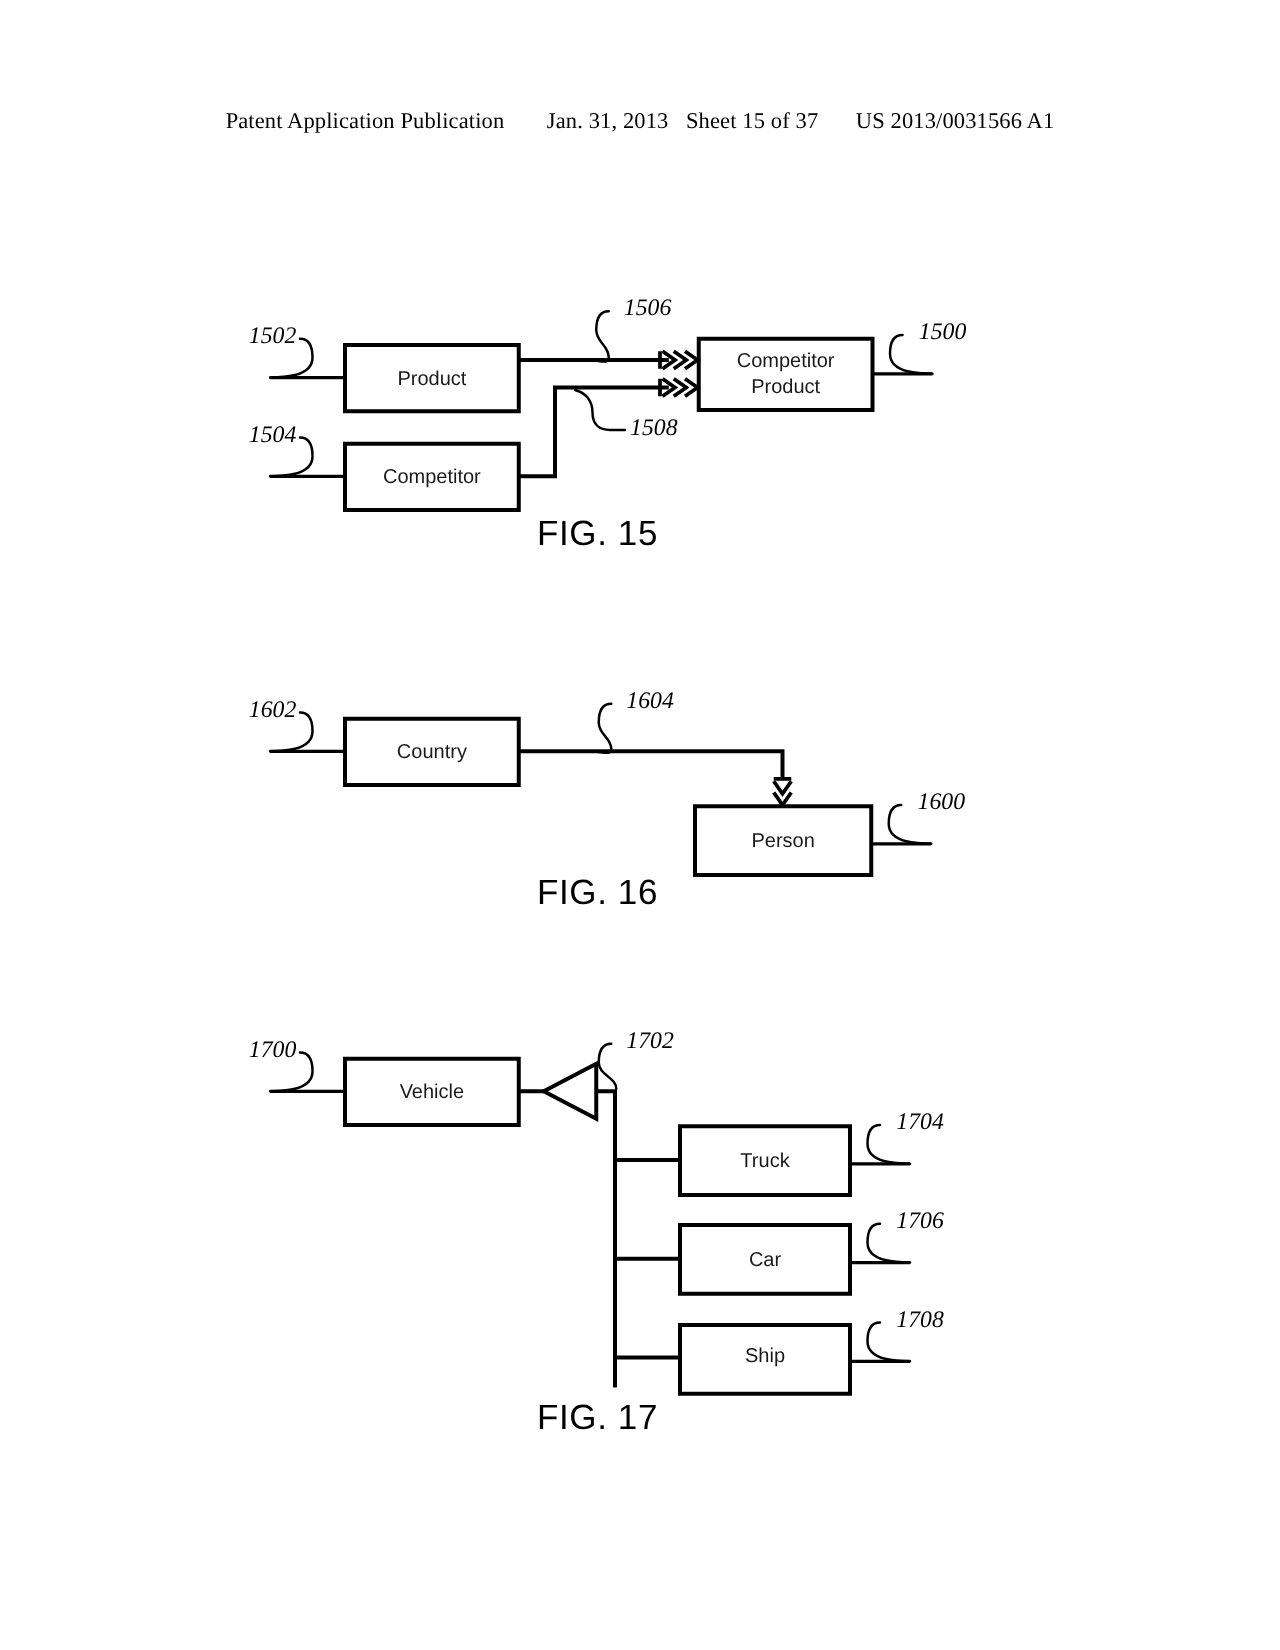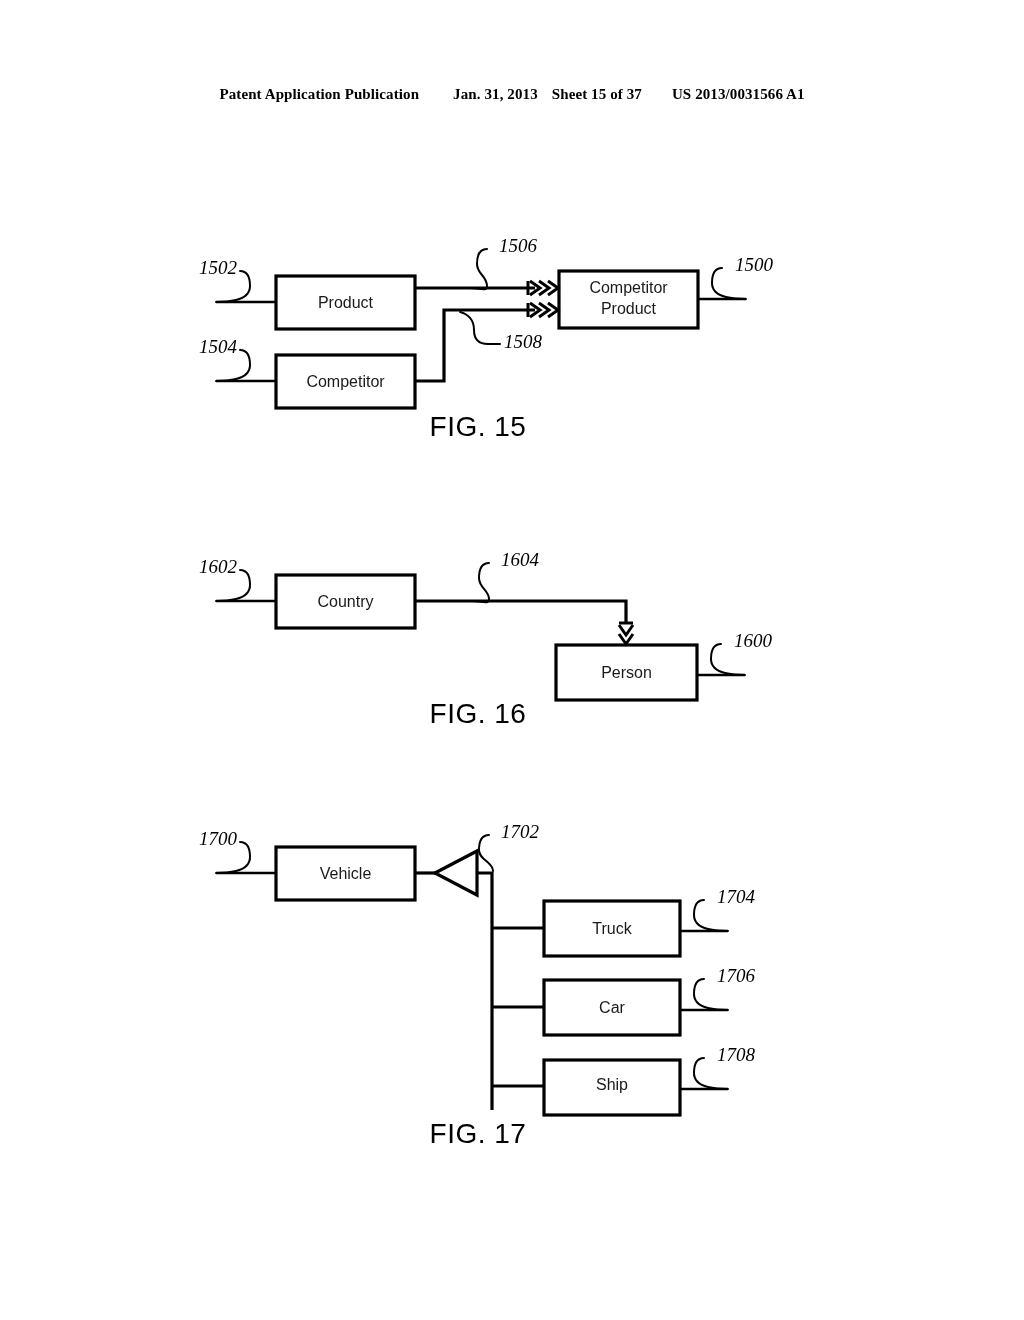--- a/index.html
+++ b/index.html
@@ -19,22 +19,22 @@
     inset: 0;
     background: #ffffff;
   }
   .pub-header {
     position: absolute;
     top: 86px;
     left: 0;
     width: 1024px;
     text-align: center;
     font-family: "Liberation Serif", serif;
-    font-weight: bold;
-    font-size: 15px;
+    font-weight: normal;
+    font-size: 18px;
     color: #000000;
     white-space: nowrap;
     letter-spacing: 0.1px;
   }
   .pub-header span.seg { display: inline-block; }
   .seg-gap-a { width: 34px; display: inline-block; }
   .seg-gap-b { width: 14px; display: inline-block; }
   .seg-gap-c { width: 30px; display: inline-block; }
 
   svg.figure {

